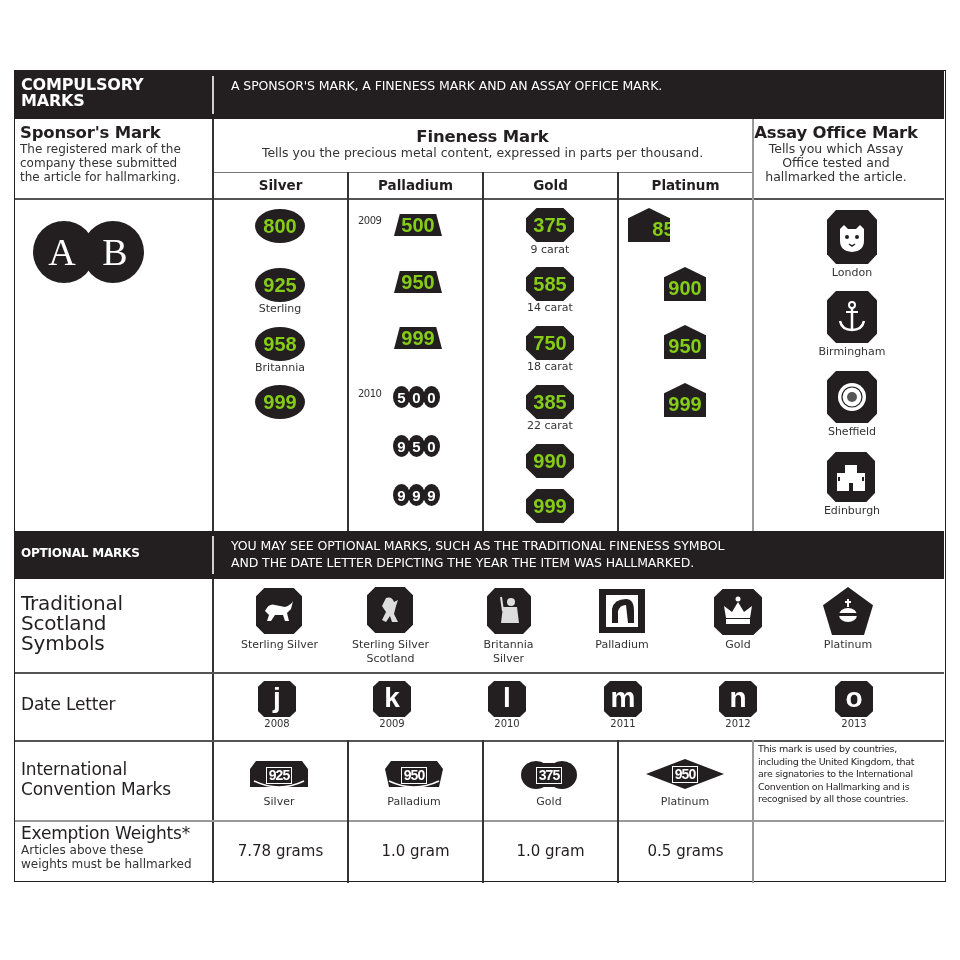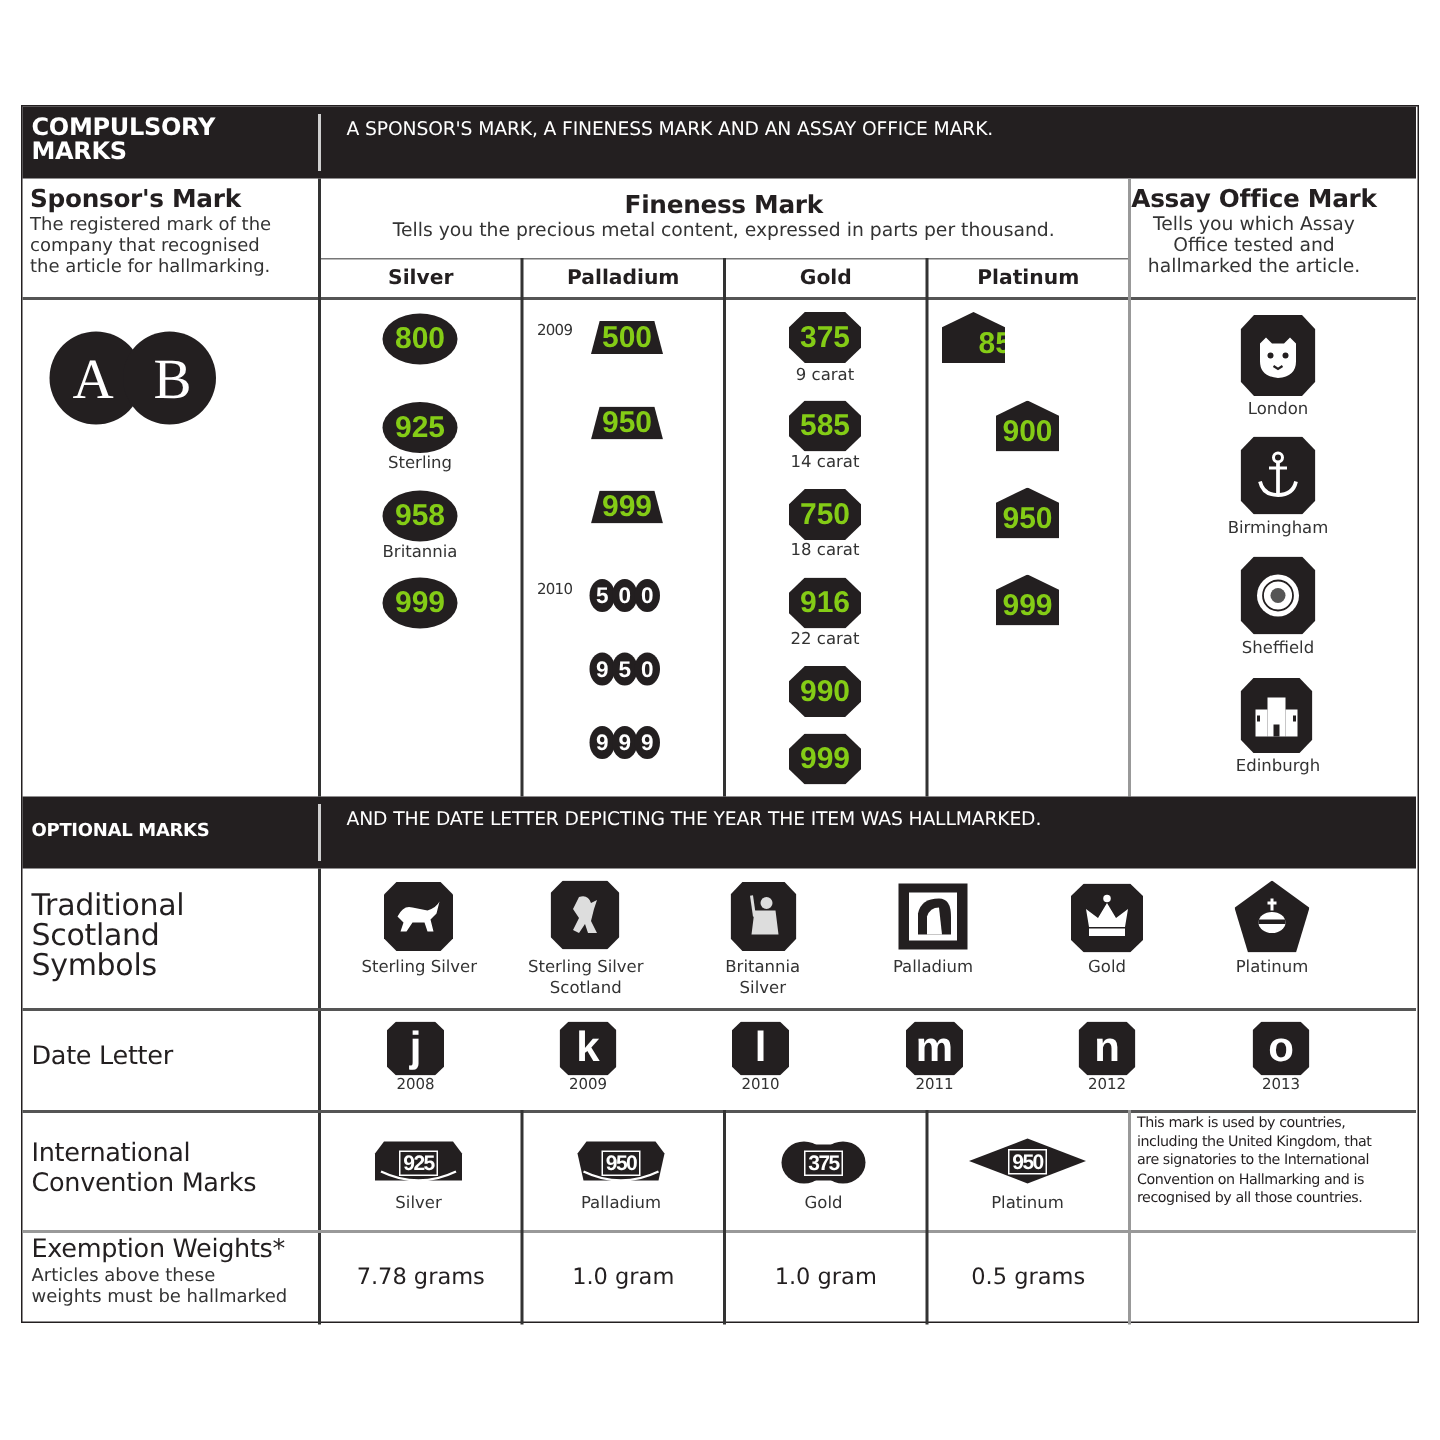--- a/index.html
+++ b/index.html
@@ -54,21 +54,21 @@
     <div class="vdiv"></div>
     <div class="msg" style="top:6px;">
       <div>A SPONSOR'S MARK, A FINENESS MARK AND AN ASSAY OFFICE MARK.</div>
     </div>
   </div>
 
   <div class="abs" style="left:5px; top:52px; width:192px;">
     <div class="sectitle">Sponsor's Mark</div>
     <div class="secdesc" style="font-size:12px;">
       <div>The registered mark of the</div>
-      <div>company that recognised</div>
+      <div>company these submitted</div>
       <div>the article for hallmarking.</div>
     </div>
   </div>
 
   <div class="abs center" style="left:198px; top:56px; width:539px;">
     <div class="sectitle">Fineness Mark</div>
     <div class="secdesc" style="font-size:12.5px;">Tells you the precious metal content, expressed in parts per thousand.</div>
   </div>
   <div class="hline" style="left:198px; top:101px; width:539px; background:#777; height:1px;"></div>
   <div class="colhead" style="left:198px; top:106px; width:135px;">Silver</div>
@@ -127,21 +127,21 @@
       <span>9</span>
       <span>9</span>
   </div>
 
   <div class="mark octa" style="left:511px; top:137px;">375</div>
   <div class="cap" style="left:485px; top:172px; width:100px;">9 carat</div>
   <div class="mark octa" style="left:511px; top:196px;">585</div>
   <div class="cap" style="left:485px; top:230px; width:100px;">14 carat</div>
   <div class="mark octa" style="left:511px; top:255px;">750</div>
   <div class="cap" style="left:485px; top:289px; width:100px;">18 carat</div>
-  <div class="mark octa" style="left:511px; top:314px;">916</div>
+  <div class="mark octa" style="left:511px; top:314px;">385</div>
   <div class="cap" style="left:485px; top:348px; width:100px;">22 carat</div>
   <div class="mark octa" style="left:511px; top:373px;">990</div>
   <div class="mark octa" style="left:511px; top:418px;">999</div>
 
   <div class="mark house" style="left:613px; top:137px;padding-left:40px;">850</div>
   <div class="mark house" style="left:649px; top:196px;">900</div>
   <div class="mark house" style="left:649px; top:254px;">950</div>
   <div class="mark house" style="left:649px; top:312px;">999</div>
 
   <div class="icon-box" style="left:812px; top:139px; width:50px; height:54px;">
@@ -182,20 +182,21 @@
         <rect x="5" y="18" width="2" height="4" fill="#231f20"></rect>
         <rect x="29" y="18" width="2" height="4" fill="#231f20"></rect>
       </svg>
   </div>
   <div class="cap" style="left:787px; top:433px; width:100px;">Edinburgh</div>
 
   <div class="band" style="top:460px; height:48px;">
     <div class="lbl" style="top:14px; font-size:12px;">OPTIONAL MARKS</div>
     <div class="vdiv"></div>
     <div class="msg" style="top:6px;">
+      <div>YOU MAY SEE OPTIONAL MARKS, SUCH AS THE TRADITIONAL FINENESS SYMBOL</div>
       <div>AND THE DATE LETTER DEPICTING THE YEAR THE ITEM WAS HALLMARKED.</div>
     </div>
   </div>
 
   <div class="vline" style="left:197px; top:508px; height:304px;"></div>
   <div class="hline" style="left:0; top:601px; width:929px;"></div>
   <div class="hline" style="left:0; top:669px; width:929px;"></div>
   <div class="hline" style="left:0; top:749px; width:929px; background:#999;"></div>
   <div class="vline" style="left:332px; top:669px; height:143px;"></div>
   <div class="vline" style="left:467px; top:669px; height:143px;"></div>

